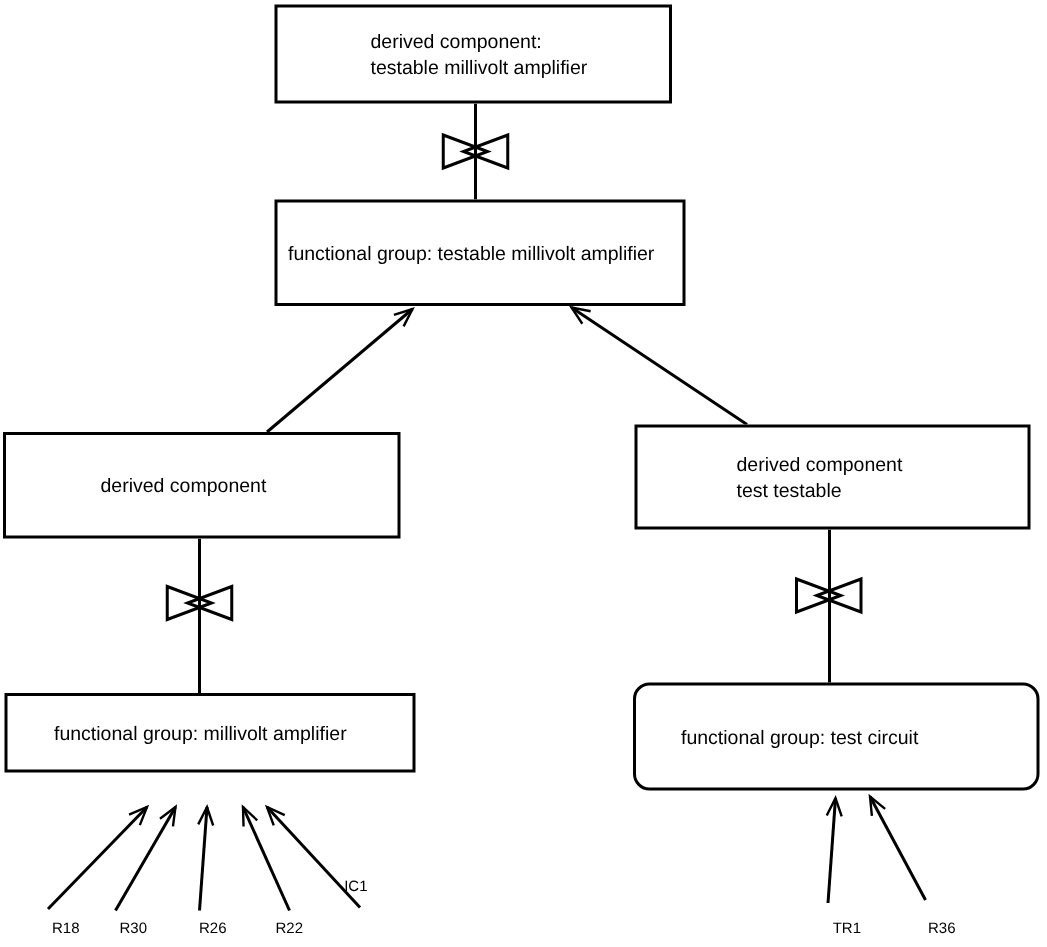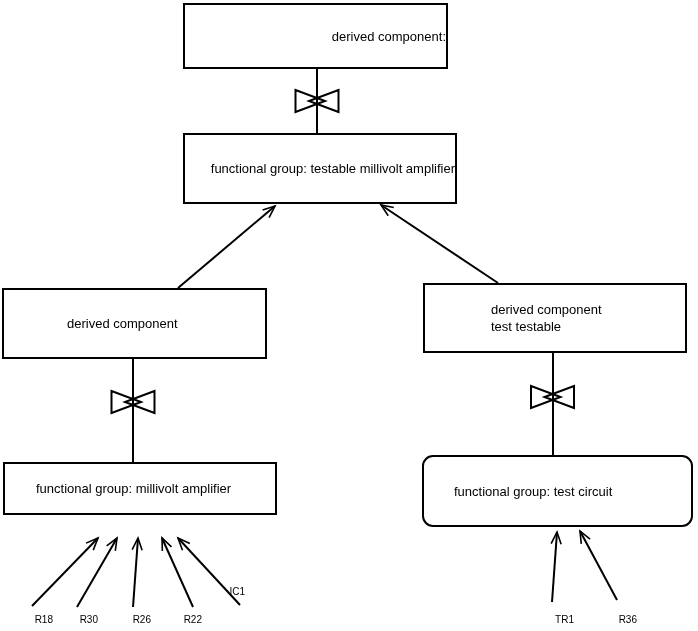--- a/index.html
+++ b/index.html
@@ -30,22 +30,22 @@
     display: flex;
     flex-direction: column;
     justify-content: center;
     font-size: 13px;
     line-height: 17px;
     z-index: 1;
     white-space: nowrap;
   }
   .box span { display: block; }
 
-  #box-derived-testable   { left: 183px; top: 3px;   width: 265px; height: 66px; padding-left: 62px; text-align: right; }
-  #box-fg-testable        { left: 183px; top: 133px; width: 274px; height: 71px; padding-left: 7px; align-items: flex-end;  }
+  #box-derived-testable   { left: 183px; top: 3px;   width: 265px; height: 66px; padding-left: 62px; }
+  #box-fg-testable        { left: 183px; top: 133px; width: 274px; height: 71px; padding-left: 7px;  }
   #box-derived-millivolt  { left: 2px;   top: 288px; width: 265px; height: 71px; padding-left: 63px; }
   #box-fg-millivolt       { left: 3px;   top: 462px; width: 274px; height: 53px; padding-left: 31px; }
   #box-derived-testckt    { left: 423px; top: 283px; width: 264px; height: 70px; padding-left: 66px; }
   #box-fg-testckt         { left: 422px; top: 455px; width: 271px; height: 72px; padding-left: 30px; border-radius: 11px; }
 
   .leaf-label {
     position: absolute;
     width: 44px;
     text-align: right;
     font-size: 10px;
@@ -99,20 +99,21 @@
     <line x1="133" y1="607" x2="138" y2="538" stroke="#000000" stroke-width="2" marker-end="url(#openArrow)"></line>
     <line x1="193" y1="607" x2="162" y2="538" stroke="#000000" stroke-width="2" marker-end="url(#openArrow)"></line>
     <line x1="240" y1="605" x2="178" y2="538" stroke="#000000" stroke-width="2" marker-end="url(#openArrow)"></line>
 
     <line x1="552" y1="602" x2="557" y2="532" stroke="#000000" stroke-width="2" marker-end="url(#openArrow)"></line>
     <line x1="617" y1="600" x2="580" y2="531" stroke="#000000" stroke-width="2" marker-end="url(#openArrow)"></line>
   </svg>
 
   <div id="box-derived-testable" class="box">
     <span>derived component:</span>
+    <span>testable millivolt amplifier</span>
   </div>
 
   <div id="box-fg-testable" class="box">
     <span>functional group: testable millivolt amplifier</span>
   </div>
 
   <div id="box-derived-millivolt" class="box">
     <span>derived component</span>
   </div>
 

